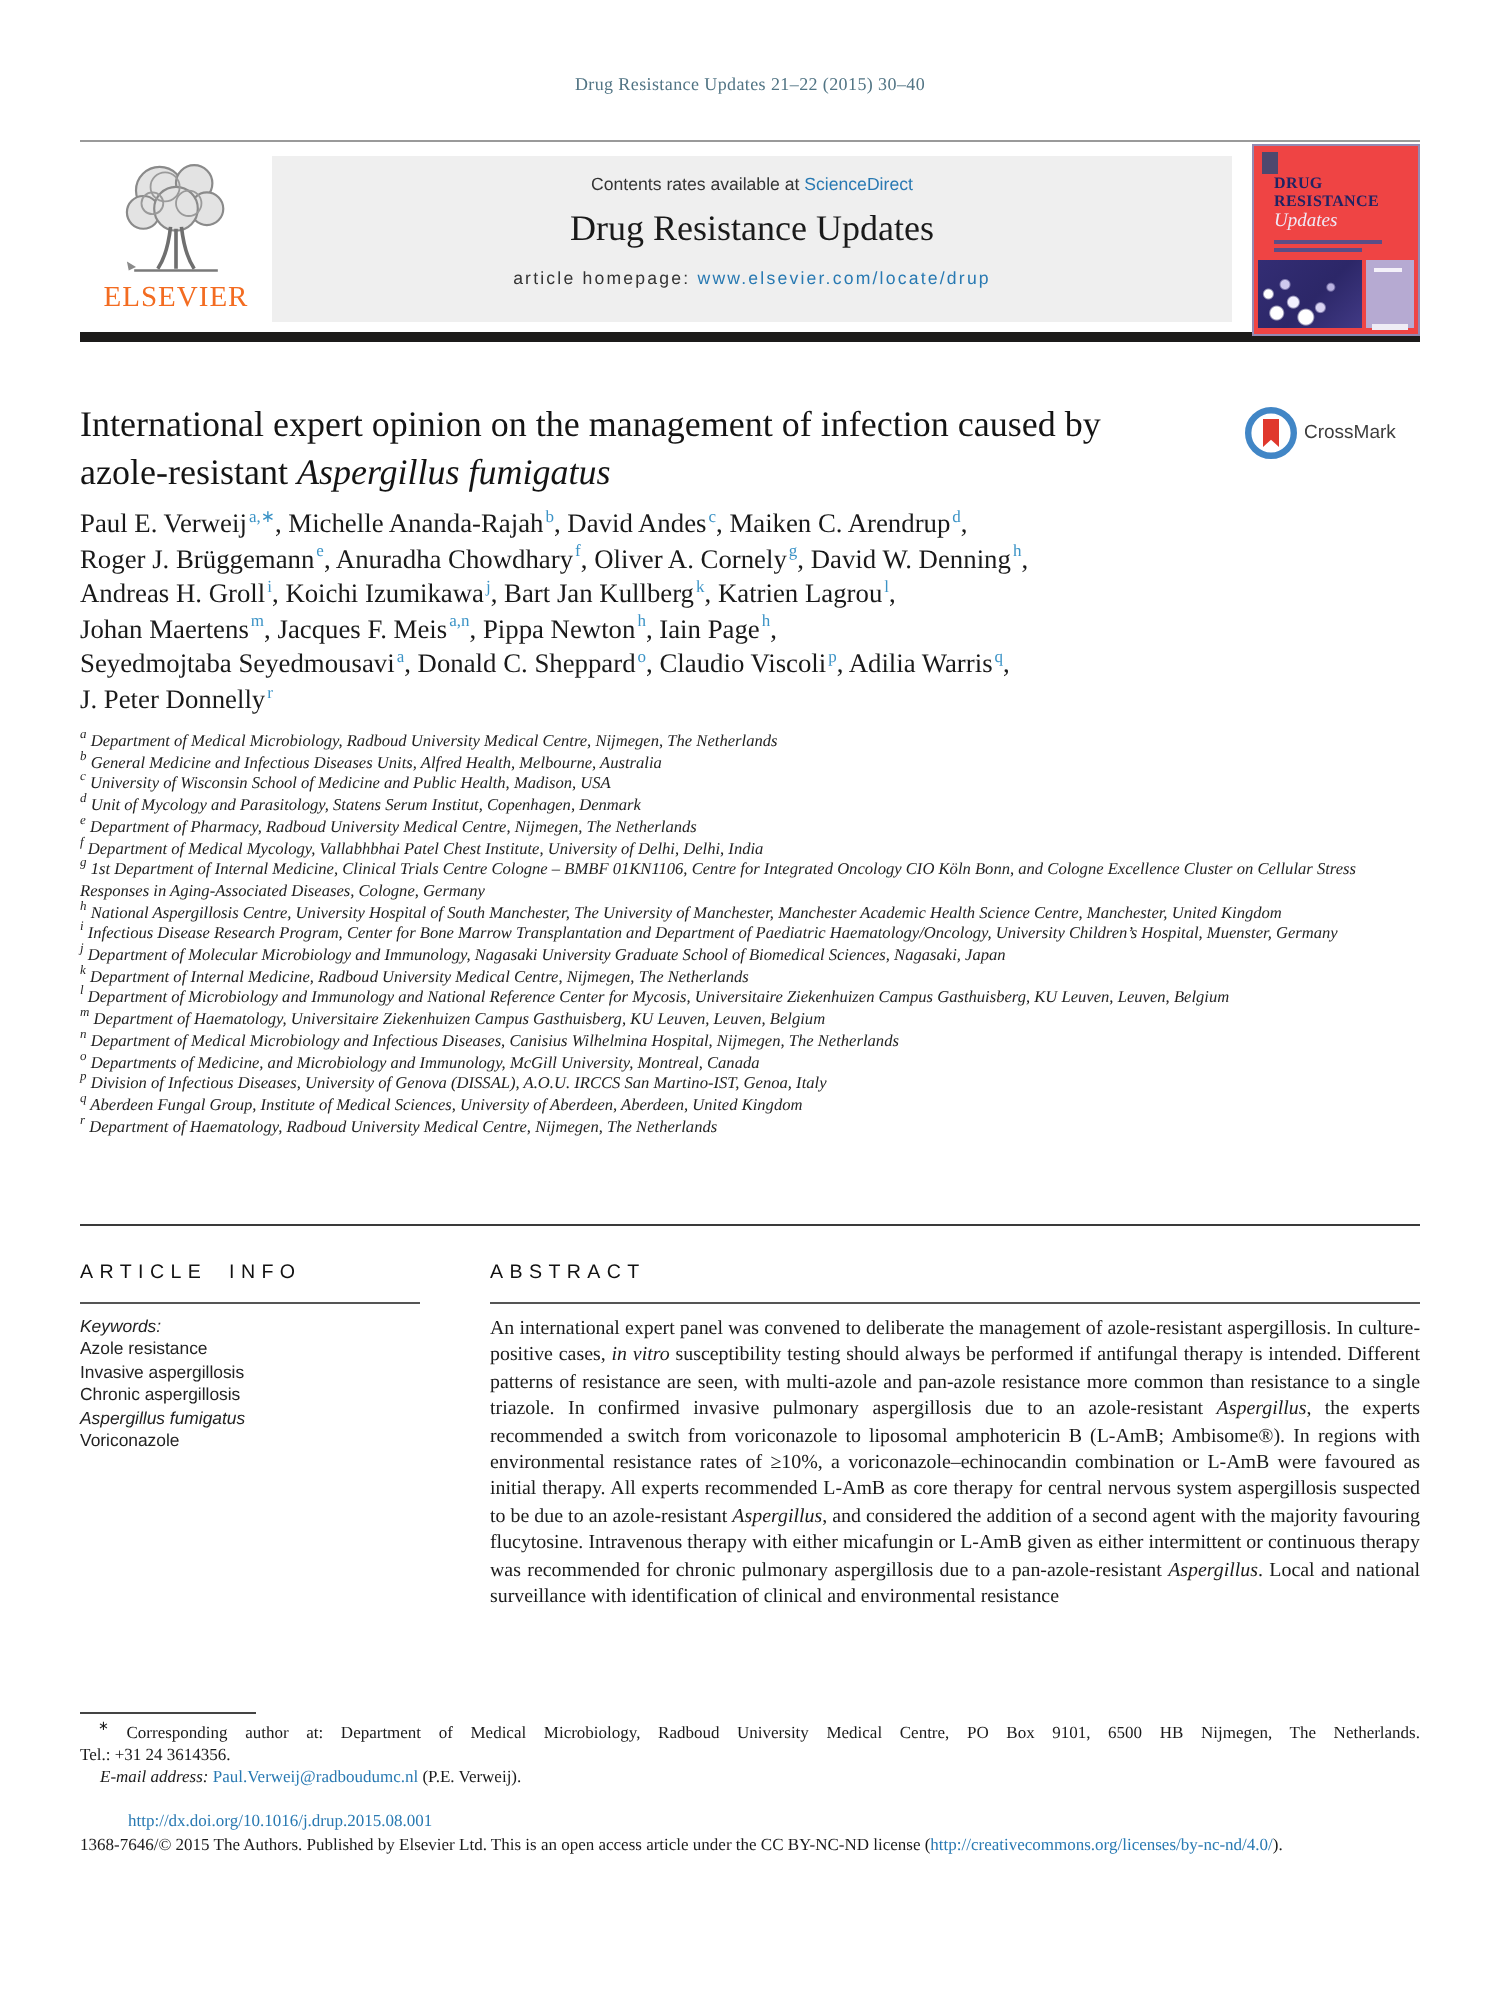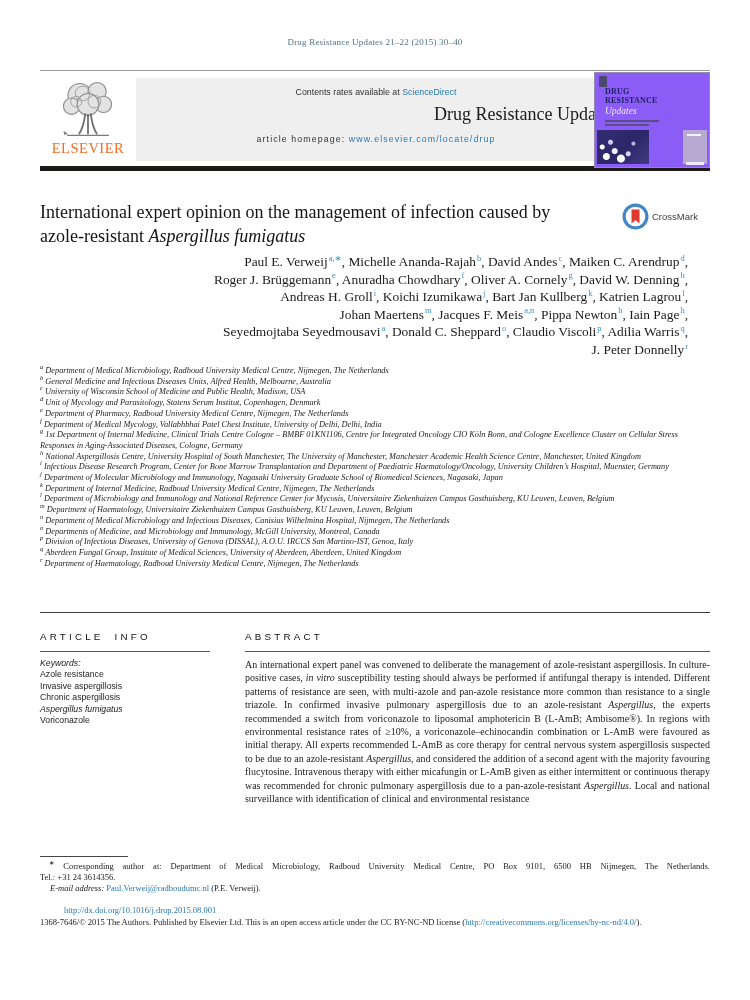--- a/index.html
+++ b/index.html
@@ -13,27 +13,27 @@
             font-size:9px;color:#517484;letter-spacing:.2px;}
 
   
   .banner{position:absolute;left:40px;top:70px;width:670px;}
   .banner-topline{height:1px;background:#9a9a9a;}
   .banner-row{position:relative;margin-top:7px;height:83px;}
   .logo-cell{position:absolute;left:0;top:0;width:96px;height:83px;text-align:center;}
   .elsevier-word{font-size:14.5px;color:#f36c21;letter-spacing:.5px;margin-top:-2px;}
   .graybox{position:absolute;left:96px;top:0;width:480px;height:83px;background:#efefef;text-align:center;}
   .contents-line{margin-top:9px;font-size:8.8px;color:#333;}
-  .jtitle{margin-top:7px;font-size:18px;color:#1a1a1a;text-align:right;}
+  .jtitle{margin-top:7px;font-size:18px;color:#1a1a1a;}
   .homepage{margin-top:9px;font-size:8.8px;letter-spacing:1.1px;color:#333;}
   .blackbar{margin-top:5px;height:5px;background:#1c1b1a;}
 
   
-  .cover{position:absolute;right:0;top:-6px;width:84px;height:96px;background:#8b5cf6;
-         box-shadow:inset 0 0 0 1px #948ab2;padding-left:32px;}
+  .cover{position:absolute;right:0;top:-6px;width:84px;height:96px;background:#ef4444;
+         box-shadow:inset 0 0 0 1px #948ab2;}
   .cover-mini-logo{position:absolute;left:5px;top:4px;width:8px;height:11px;background:#4d486e;}
   .cover-t1{position:absolute;left:11px;top:15px;font-family:"Liberation Serif",serif;
             font-weight:bold;font-size:8px;color:#1f2363;letter-spacing:.2px;}
   .cover-t2{position:absolute;left:11px;top:24px;font-family:"Liberation Serif",serif;
             font-weight:bold;font-size:8px;color:#1f2363;letter-spacing:.2px;}
   .cover-t3{position:absolute;left:11px;top:34px;font-style:italic;font-size:9.5px;color:#efeaf7;}
   .cover-d1{position:absolute;left:11px;top:48px;width:54px;height:2px;background:#5b4d86;}
   .cover-d2{position:absolute;left:11px;top:52px;width:44px;height:2px;background:#5b4d86;}
   .cover-img{position:absolute;left:3px;top:58px;width:52px;height:34px;
     background:
@@ -50,21 +50,21 @@
   .cover-bottom{position:absolute;right:6px;bottom:3px;width:18px;height:3px;background:#efecf5;}
 
   
   .title{position:absolute;left:40px;top:201px;width:552px;margin:0;font-weight:normal;
          font-size:18px;line-height:23.5px;color:#141414;}
   .crossmark{position:absolute;left:622px;top:203px;display:flex;align-items:center;gap:3px;}
   .cm-label{font-size:9.5px;color:#3d3d3d;font-family:"Liberation Sans",sans-serif;}
 
   
   .authors{position:absolute;left:40px;top:253px;width:648px;font-size:13.4px;
-           line-height:17.6px;color:#1a1a1a;text-align:right;}
+           line-height:17.6px;color:#1a1a1a;}
   .asup{color:#3b93c6;font-size:8.5px;line-height:0;margin-left:1px;}
 
   
   .affils{position:absolute;left:40px;top:366px;width:670px;font-style:italic;
           font-size:8.3px;line-height:10.7px;color:#222;}
   .fsup{font-size:6.5px;line-height:0;}
 
   .rule-full{position:absolute;left:40px;top:612px;width:670px;height:1px;background:#3a3a3a;}
 
   

